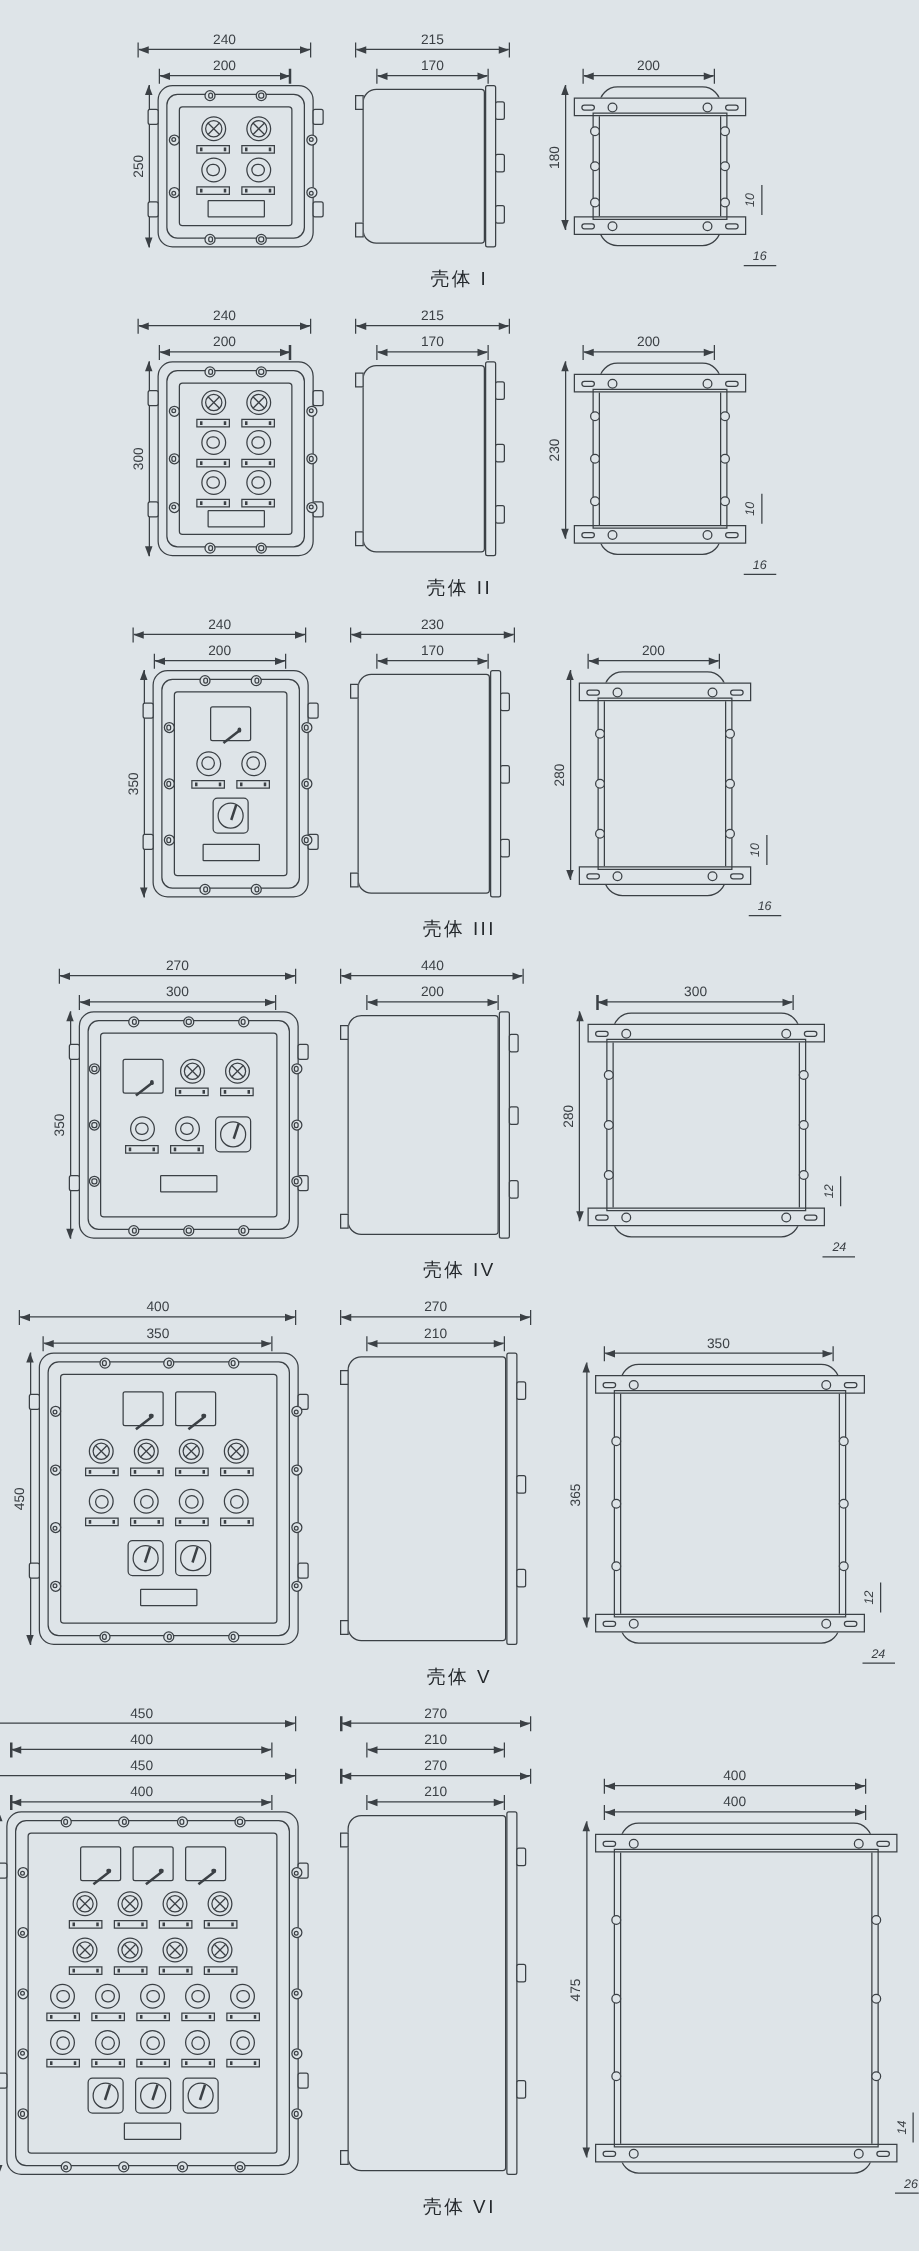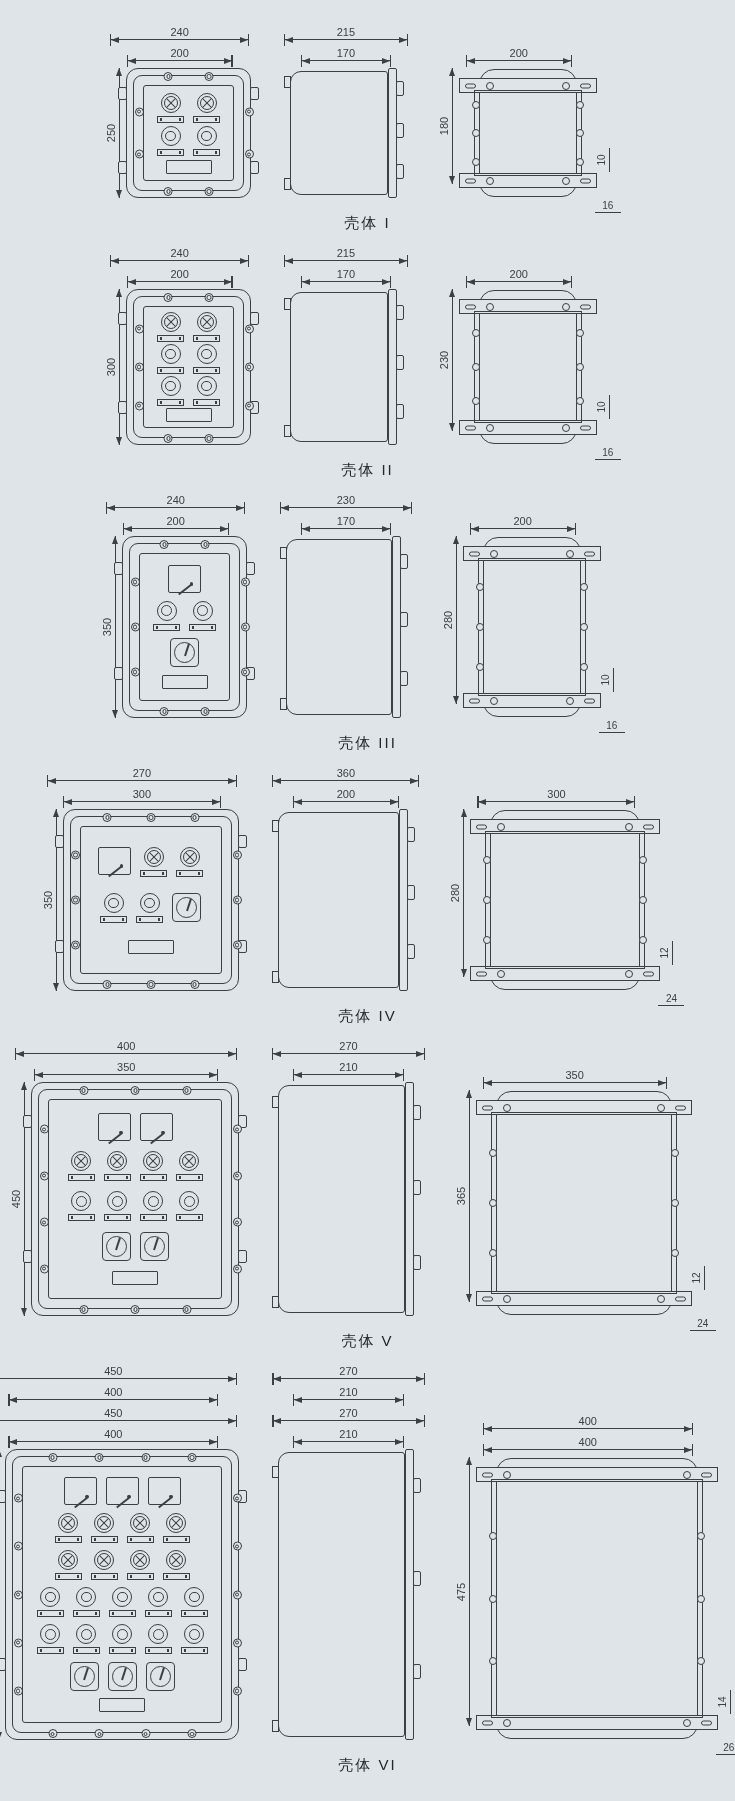--- a/index.html
+++ b/index.html
@@ -77,21 +77,21 @@
   .c-nameplate{width:46px;height:14px;border:1.2px solid var(--ln);border-radius:1px;}
 
   
   .side-body{position:relative;flex:none;}
   .side-main{position:absolute;left:0;top:3px;bottom:3px;right:14px;border:1.5px solid var(--ln);border-radius:11px 3px 3px 11px;}
   .side-lid{position:absolute;right:5px;top:0;bottom:0;width:9px;border:1.4px solid var(--ln);border-radius:2px;background:var(--bg);}
   .hinge{position:absolute;right:-2px;width:8px;height:15px;border:1.3px solid var(--ln);background:var(--bg);border-radius:2px;}
   .bracket{position:absolute;left:-6px;width:7px;height:12px;border:1.3px solid var(--ln);background:var(--bg);}
 
   
-  .back-body{position:relative;flex:none;}
+  .back-body{position:relative;flex:none;font-style:italic;}
   .back-shell{position:absolute;left:20px;right:20px;top:1px;bottom:1px;border:1.4px solid var(--ln);border-radius:15px;}
   .rail{position:absolute;left:0;right:0;height:15px;border:1.4px solid var(--ln);background:var(--bg);}
   .rail.top{top:10px;} .rail.bottom{bottom:10px;}
   .slot{position:absolute;top:50%;transform:translateY(-50%);width:11px;height:5px;border:1.1px solid var(--ln);border-radius:3px;}
   .slot.l{left:5px;} .slot.r{right:5px;}
   .hole{position:absolute;top:50%;transform:translateY(-50%);width:8px;height:8px;border:1.2px solid var(--ln);border-radius:50%;}
   .hole.l{left:26px;} .hole.r{right:26px;}
   .back-inner{position:absolute;left:15px;right:15px;top:22px;bottom:22px;border:1.4px solid var(--ln);}
   .dotb{position:absolute;width:8px;height:8px;border:1.1px solid var(--ln);border-radius:50%;background:var(--bg);transform:translate(-50%,-50%);}
 </style>
@@ -650,21 +650,21 @@
           </div>
         </div>
         <div class="vcol">
           <div class="dims">
             <div class="dim-h" style="width: 145.2px;">
               <span class="line"></span>
               <span class="a l"></span>
               <span class="a r"></span>
               <span class="t l"></span>
               <span class="t r"></span>
-              <span class="dim-lbl">360</span>
+              <span class="dim-lbl">440</span>
             </div>
             <div class="dim-h" style="width: 104px;">
               <span class="line"></span>
               <span class="a l"></span>
               <span class="a r"></span>
               <span class="t l"></span>
               <span class="t r"></span>
               <span class="dim-lbl">200</span>
             </div>
           </div>

